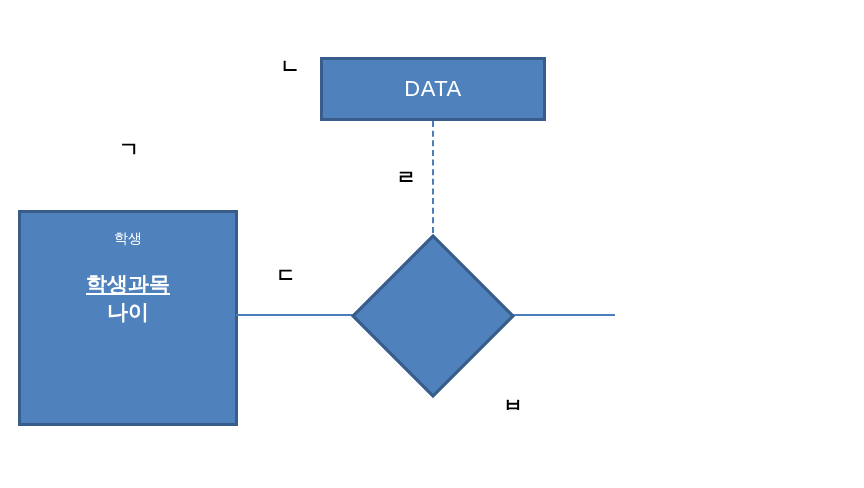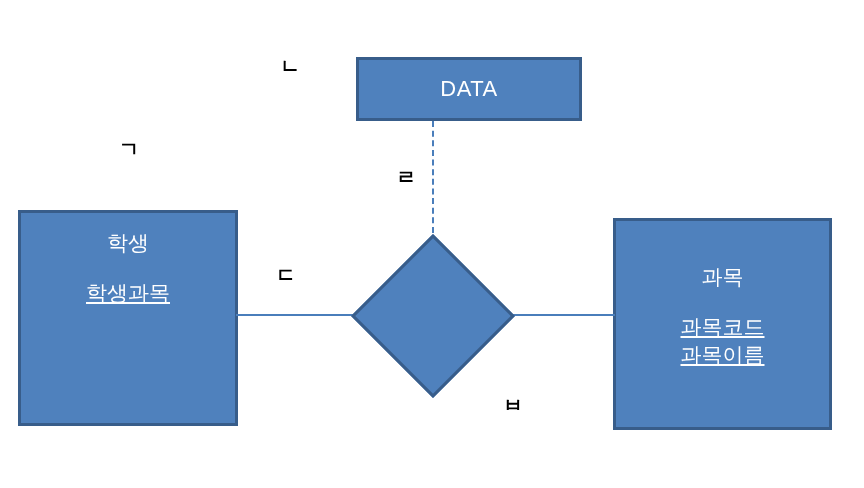--- a/index.html
+++ b/index.html
@@ -32,21 +32,20 @@
     line-height: 1.22;
   }
 
   
   #data-box {
     left: 320px;
     top: 57px;
     width: 226px;
     height: 64px;
     justify-content: center;
-    margin-left: 36px;
   }
   #data-box .box-title {
     font-size: 22px;
     letter-spacing: 0.5px;
   }
 
   
   #student-box {
     left: 18px;
     top: 210px;
@@ -59,33 +58,34 @@
   #course-box {
     left: 613px;
     top: 218px;
     width: 219px;
     height: 212px;
     justify-content: flex-start;
     padding-top: 42px;
   }
 
   .entity-title {
-    font-size: 21px;
+    font-size: 14px;
     line-height: 1.35;
   }
   .attr-gap {
     height: 22px;
   }
   .attr-list {
     font-size: 21px;
     line-height: 1.33;
   }
   .attr-line {
     display: block;
     white-space: nowrap;
+    font-weight: bold;
   }
   .attr-key {
     text-decoration: underline;
     text-underline-offset: 2px;
   }
 
   
   #relationship-diamond {
     position: absolute;
     left: 375px;
@@ -147,31 +147,24 @@
     <span class="box-title">DATA</span>
   </div>
 
   <div id="connector-data"></div>
 
   <div class="shape-box" id="student-box">
     <span class="entity-title">학생</span>
     <span class="attr-gap"></span>
     <span class="attr-list">
       <span class="attr-line attr-key">학생과목</span>
+      <span class="attr-line">나이</span>
     </span>
   </div>
 
-  <div class="shape-box" id="course-box">
-    <span class="entity-title">과목</span>
-    <span class="attr-gap"></span>
-    <span class="attr-list">
-      <span class="attr-line attr-key">과목코드</span>
-      <span class="attr-line attr-key">과목이름</span>
-    </span>
-  </div>
 
   <div class="connector-h" id="connector-student"></div>
   <div class="connector-h" id="connector-course"></div>
 
   <div id="relationship-diamond"></div>
 
   <span class="annotation" id="label-a">ㄱ</span>
   <span class="annotation" id="label-b">ㄴ</span>
   <span class="annotation" id="label-c">ㄷ</span>
   <span class="annotation" id="label-d">ㄹ</span>

